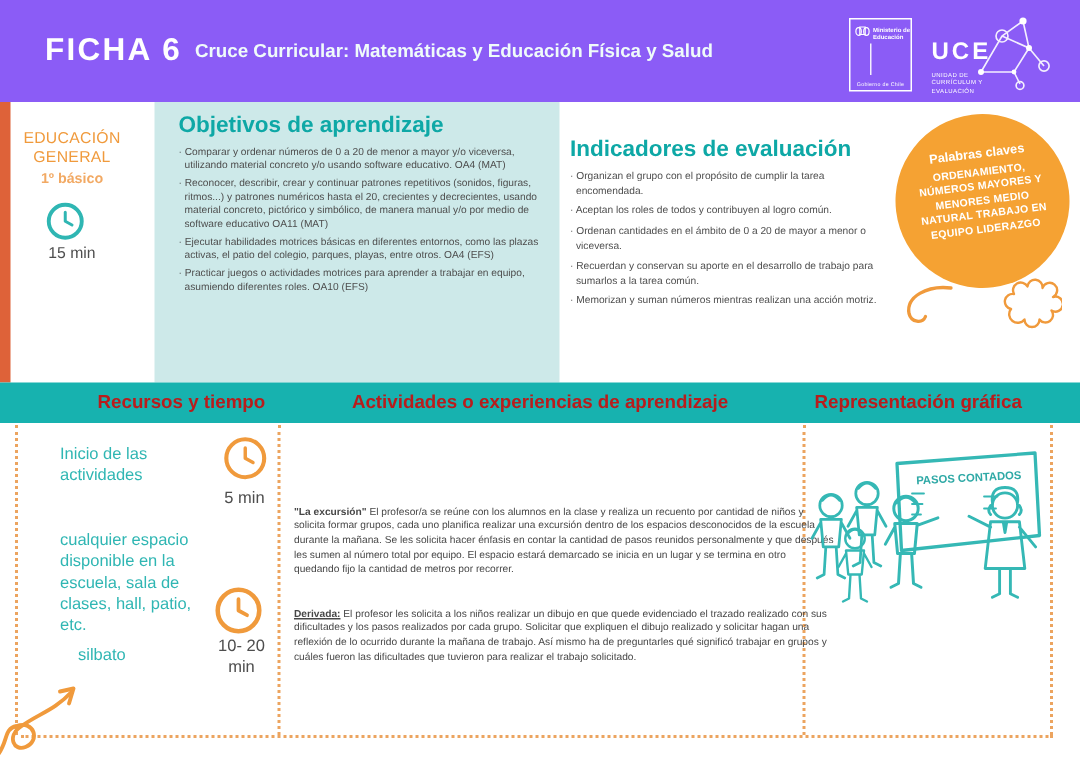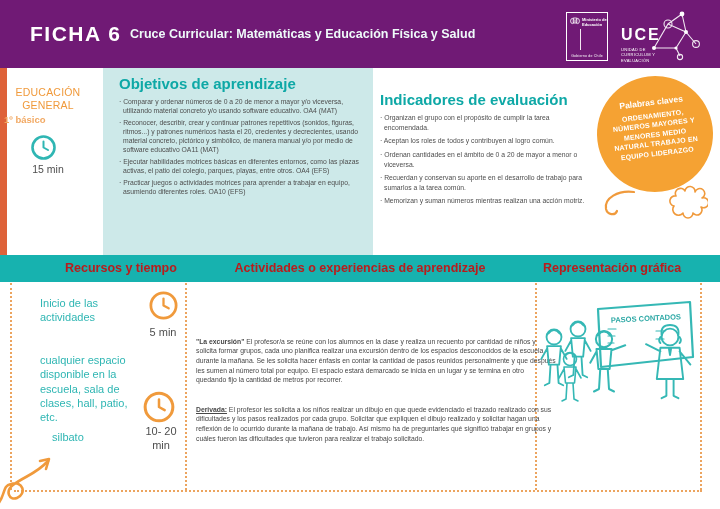--- a/index.html
+++ b/index.html
@@ -1,38 +1,38 @@
 <!DOCTYPE html>
 <html><head>
 <meta charset="utf-8">
 <style>
   html,body{margin:0;padding:0;background:#fff;}
   .page{position:relative;width:720px;height:509px;background:#fff;overflow:hidden;
         font-family:"Liberation Sans",sans-serif;}
 
   
-  .header{position:absolute;left:0;top:0;width:720px;height:68px;background:#701a75;}
+  .header{position:absolute;left:0;top:0;width:720px;height:68px;background:#8b5cf6;}
   .ficha-no{position:absolute;left:30px;top:22px;font-size:21px;font-weight:bold;color:#fff;letter-spacing:1.5px;}
   .subtitle{position:absolute;left:130px;top:27px;font-size:12.5px;font-weight:bold;color:#EFFBFA;}
   .gov{position:absolute;left:566px;top:12px;width:40px;height:47px;border:1px solid #fff;color:#fff;}
   .gov-emblem{position:absolute;left:3px;top:3px;}
   .gov-text{position:absolute;left:15px;top:4px;font-size:4px;line-height:1.25;font-weight:bold;}
   .gov-text span{display:block;}
   .gov-rule{position:absolute;left:13px;top:16px;width:1px;height:21px;background:#fff;opacity:.9;}
   .gov-footer{position:absolute;left:0;bottom:2px;width:100%;text-align:center;font-size:3.5px;letter-spacing:.2px;}
   .uce{position:absolute;left:621px;top:26px;color:#fff;}
   .uce-acronym{font-size:16px;font-weight:bold;letter-spacing:2px;}
   .uce-sub{margin-top:3px;width:46px;font-size:4px;line-height:1.35;letter-spacing:.3px;}
   .molecule{position:absolute;left:646px;top:4px;}
 
   
   .strip{position:absolute;left:0;top:68px;width:7px;height:187px;background:#DE6239;}
   .sb-cat{position:absolute;left:4px;top:86px;width:88px;text-align:center;
           font-size:10.5px;font-weight:normal;line-height:1.2;color:#F09A3C;letter-spacing:.2px;}
-  .sb-grade{position:absolute;left:4px;top:114px;width:88px;
+  .sb-grade{position:absolute;left:4px;top:114px;width:88px;text-align:center;
             font-size:9.5px;font-weight:bold;color:#F2A963;}
   .clock-teal{position:absolute;left:30px;top:134px;}
   .sb-dur{position:absolute;left:4px;top:163px;width:88px;text-align:center;font-size:10.5px;color:#4E4E4E;}
 
   .objetivos{position:absolute;left:103px;top:68px;width:270px;height:187px;background:#CDE9E9;
              box-sizing:border-box;padding:7px 12px 0 16px;}
   .indicadores{position:absolute;left:380px;top:68px;width:212px;box-sizing:border-box;padding-top:23px;}
   .panel-title{margin:0 0 5px;font-size:15px;font-weight:bold;color:#0EA8A6;}
   .bullet{margin:0 0 2.5px;font-size:6.8px;line-height:1.35;color:#4E4E4E;
           text-indent:-4px;padding-left:4px;}

